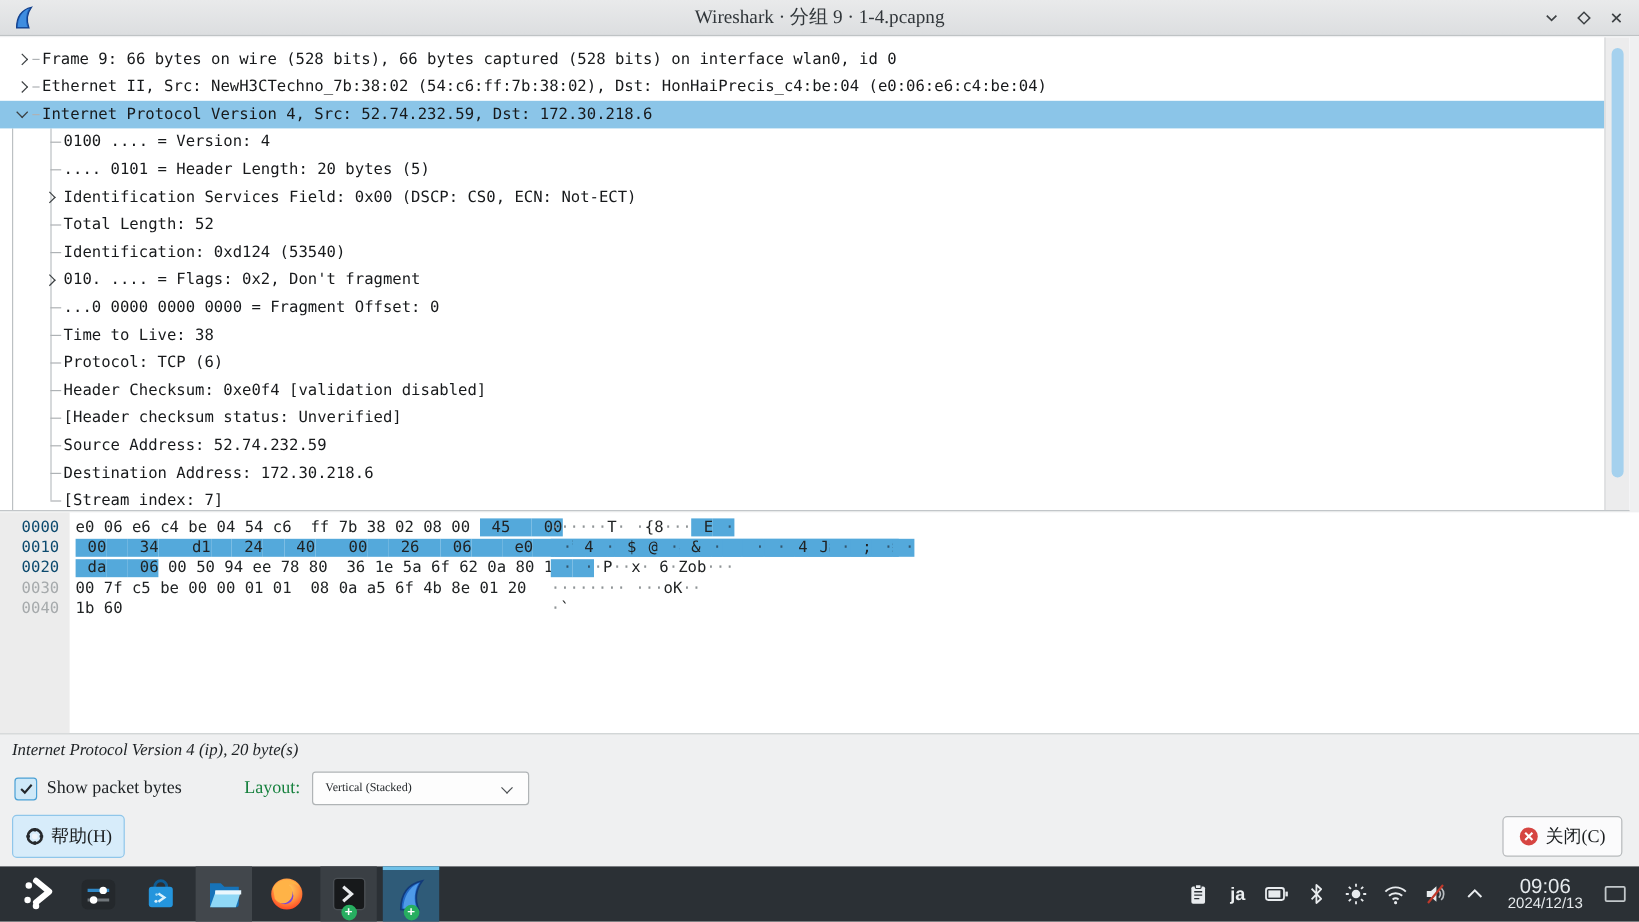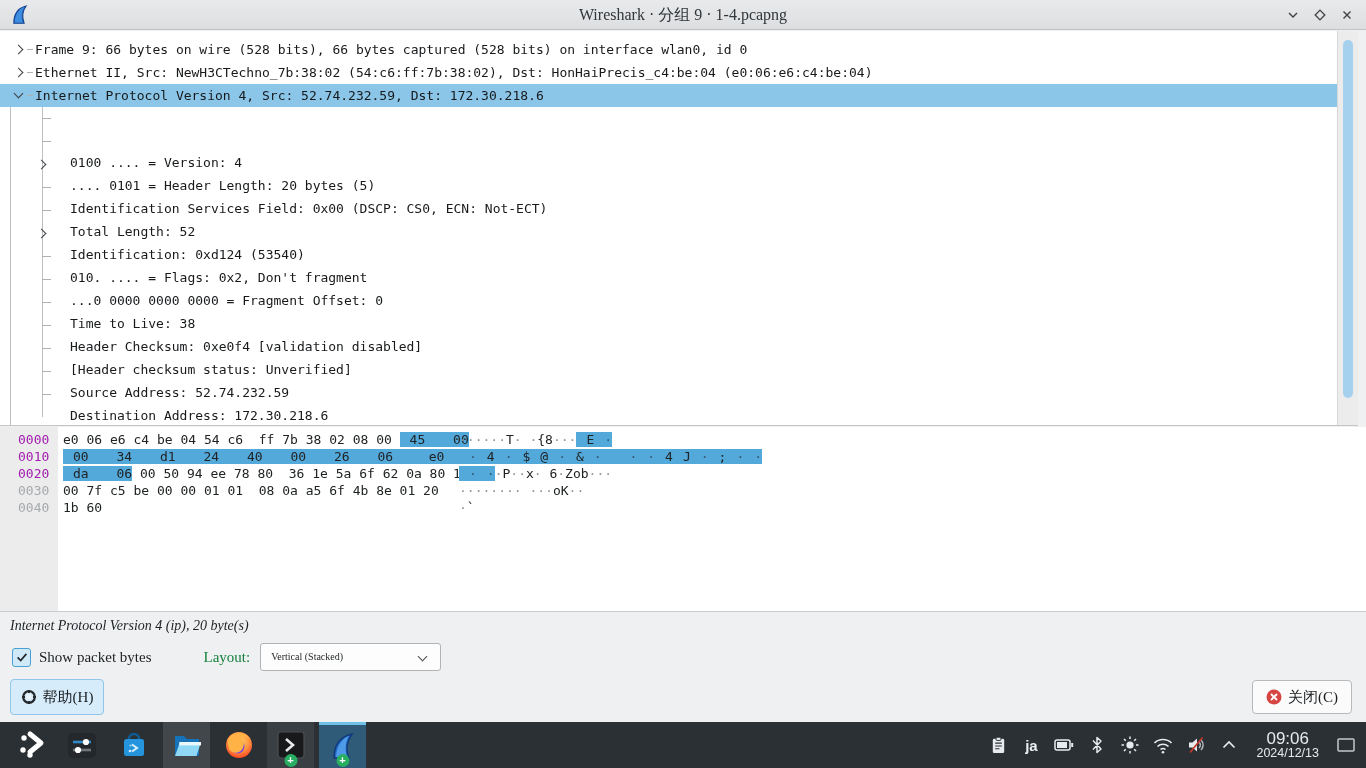--- a/index.html
+++ b/index.html
@@ -17,21 +17,21 @@
 
   
   .tree-pane { position:absolute; left:0; top:31px; width:1358px; height:395px;
     background:#ffffff; overflow:hidden; border-bottom:1px solid #c2c6c9;
     font-family:"DejaVu Sans Mono", monospace; font-size:13px; color:#17191b; }
   #tree-rows { position:absolute; left:0; top:7px; right:21px; }
   .tree-row { position:relative; height:23px; line-height:23px; white-space:pre; }
   .tree-row.selected { background:#8bc5e8; }
   .tree-row .lbl { position:absolute; top:0; }
   .tree-row.root .lbl { left:35px; }
-  .tree-row.child .lbl { left:70px;margin-top:44px; }
+  .tree-row.child .lbl { left:53px; }
   .chv { position:absolute; width:7px; height:7px;
     border-right:1.6px solid #3c4043; border-bottom:1.6px solid #3c4043; }
   .chv.right { transform:rotate(-45deg); }
   .chv.down  { transform:rotate(45deg); }
   .chv.at-root { left:15px; top:8px; }
   .chv.at-root.down { top:6px; }
   .chv.at-child { left:38px; top:8px; }
   .tree-row.root::after { content:""; position:absolute; left:27px; top:11px; width:6px;
     border-top:1px solid #aeb2b5; }
   .tree-row.child:not(.has-chev)::before { content:""; position:absolute; left:42px; top:11px;
@@ -43,21 +43,21 @@
   .scroll-thumb { position:absolute; left:5px; top:9px; width:10px; height:358px;
     background:#a5d1ee; border-radius:5px; }
 
   
   .hex-pane { position:absolute; left:0; top:427px; width:1366px; height:185px;
     background:#ffffff; border-bottom:1px solid #c8cccE;
     font-family:"DejaVu Sans Mono", monospace; font-size:13px; color:#202324; }
   .hex-gutter { position:absolute; left:0; top:0; bottom:0; width:58px; background:#ececec; }
   #hex-rows { position:absolute; left:0; top:4px; right:0; }
   .hex-row { position:relative; height:17px; line-height:17px; white-space:pre; padding-left:18px; }
-  .hex-row .off { display:inline-block; width:45px; color:#a21caf; }
+  .hex-row .off { display:inline-block; width:45px; color:#0c4a6e; }
   .hex-row .off.dim { color:#a6aaac; }
   .hex-row .ascii { position:absolute; left:459px; top:0; }
   .hl { background:#54a9db;padding-left:10px; }
   .dot { color:#8f9496; }
   .hl .dot, .dot.hl { color:#33566e; }
 
   
   .status-line { position:absolute; left:10px; top:618px; font-style:italic;
     font-size:14px; color:#1d2124; }
   .ctrl-row { position:absolute; left:12px; top:643px; height:28px; display:flex; align-items:center; }
@@ -130,20 +130,21 @@
       <div class="tree-row root has-chev"><span class="chv right at-root"></span><span class="lbl">Ethernet II, Src: NewH3CTechno_7b:38:02 (54:c6:ff:7b:38:02), Dst: HonHaiPrecis_c4:be:04 (e0:06:e6:c4:be:04)</span></div>
       <div class="tree-row root selected has-chev"><span class="chv down at-root"></span><span class="lbl">Internet Protocol Version 4, Src: 52.74.232.59, Dst: 172.30.218.6</span></div>
       <div class="tree-row child"><span class="lbl">0100 .... = Version: 4</span></div>
       <div class="tree-row child"><span class="lbl">.... 0101 = Header Length: 20 bytes (5)</span></div>
       <div class="tree-row child has-chev"><span class="chv right at-child"></span><span class="lbl">Identification Services Field: 0x00 (DSCP: CS0, ECN: Not-ECT)</span></div>
       <div class="tree-row child"><span class="lbl">Total Length: 52</span></div>
       <div class="tree-row child"><span class="lbl">Identification: 0xd124 (53540)</span></div>
       <div class="tree-row child has-chev"><span class="chv right at-child"></span><span class="lbl">010. .... = Flags: 0x2, Don't fragment</span></div>
       <div class="tree-row child"><span class="lbl">...0 0000 0000 0000 = Fragment Offset: 0</span></div>
       <div class="tree-row child"><span class="lbl">Time to Live: 38</span></div>
+      <div class="tree-row child"><span class="lbl">Protocol: TCP (6)</span></div>
       <div class="tree-row child"><span class="lbl">Header Checksum: 0xe0f4 [validation disabled]</span></div>
       <div class="tree-row child"><span class="lbl">[Header checksum status: Unverified]</span></div>
       <div class="tree-row child"><span class="lbl">Source Address: 52.74.232.59</span></div>
       <div class="tree-row child"><span class="lbl">Destination Address: 172.30.218.6</span></div>
       <div class="tree-row child"><span class="lbl">[Stream index: 7]</span></div>
     </div>
   <div class="scrollbar">
     <div class="scroll-thumb"></div>
   </div>
 </div>

